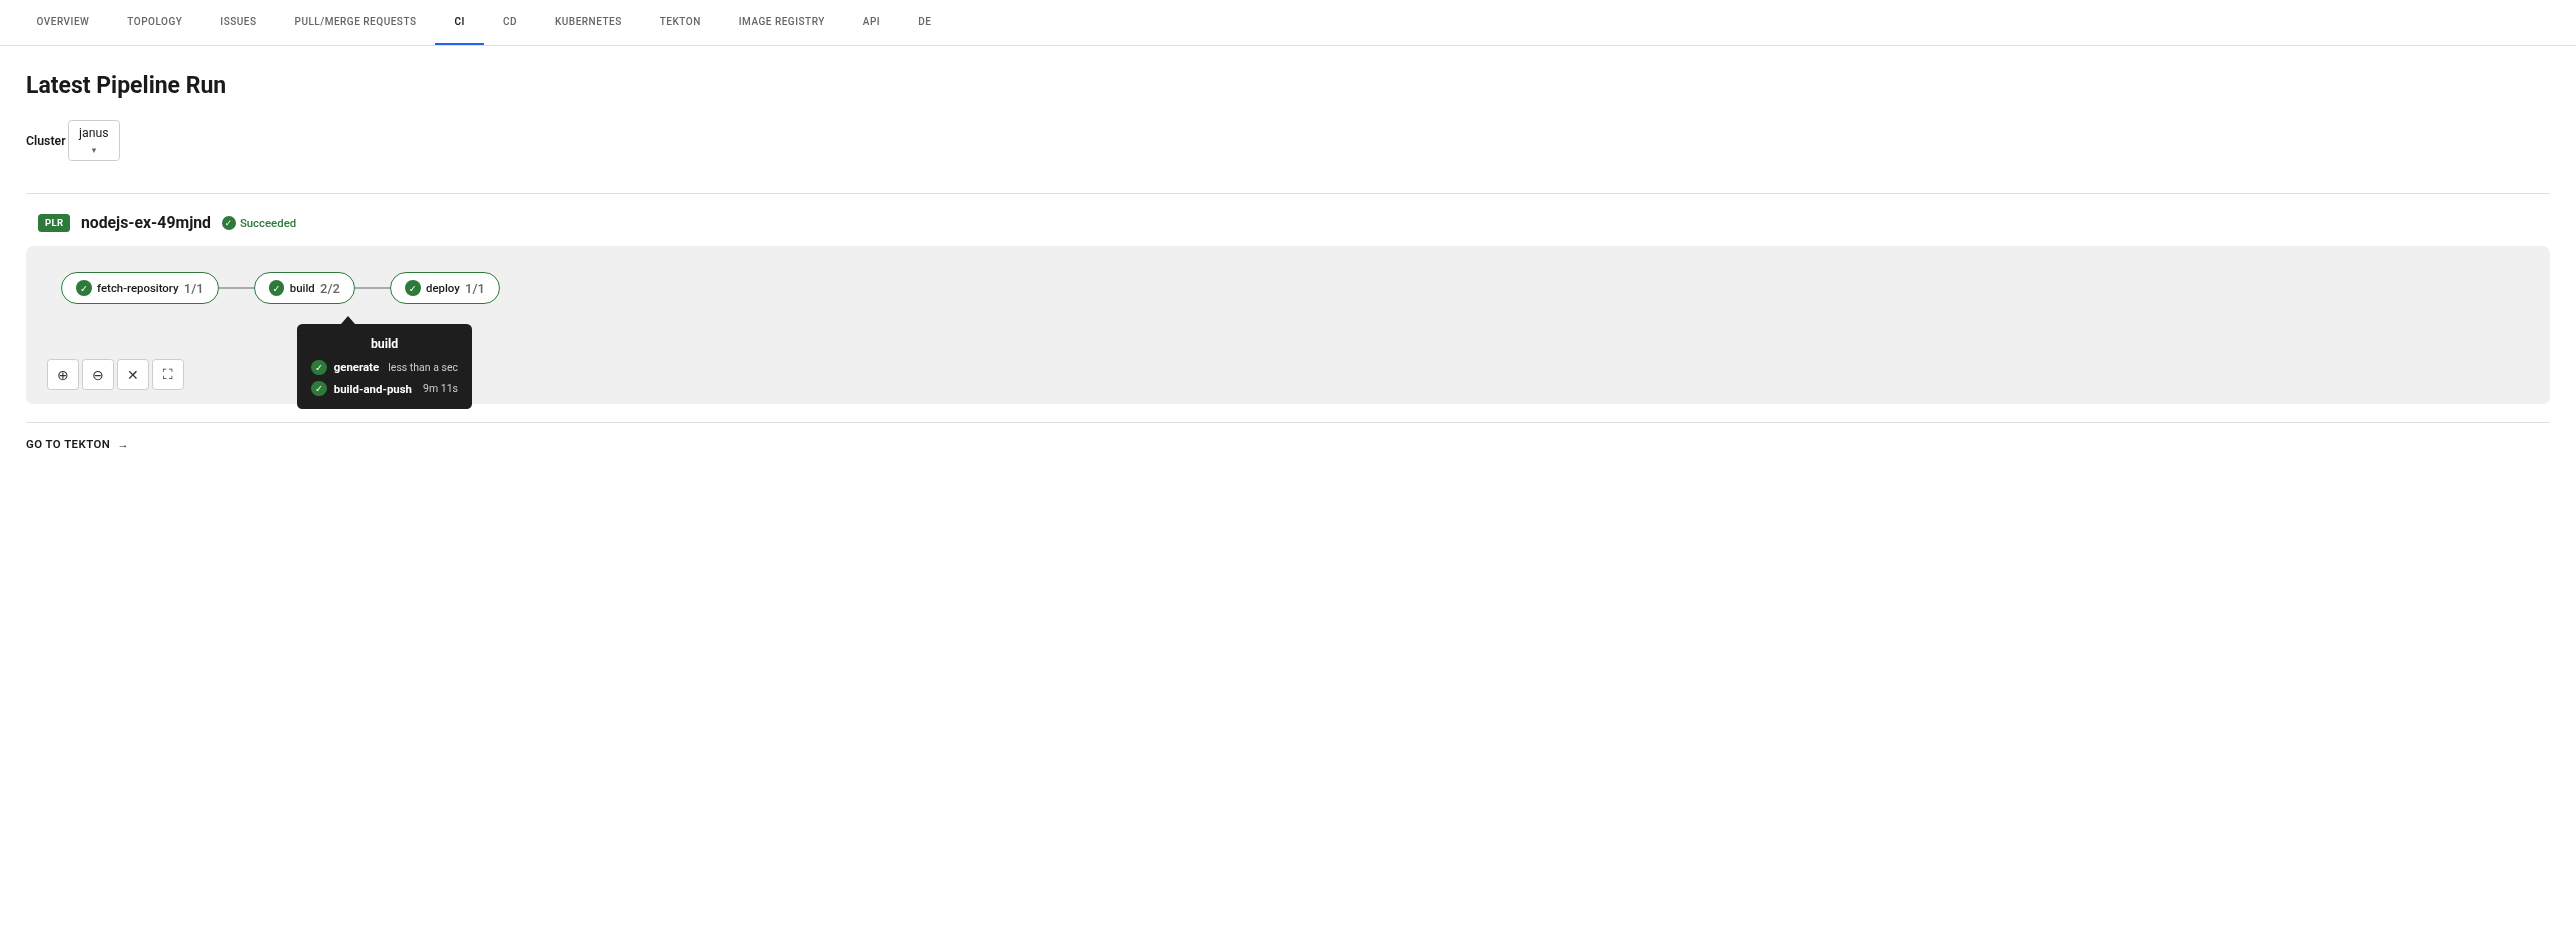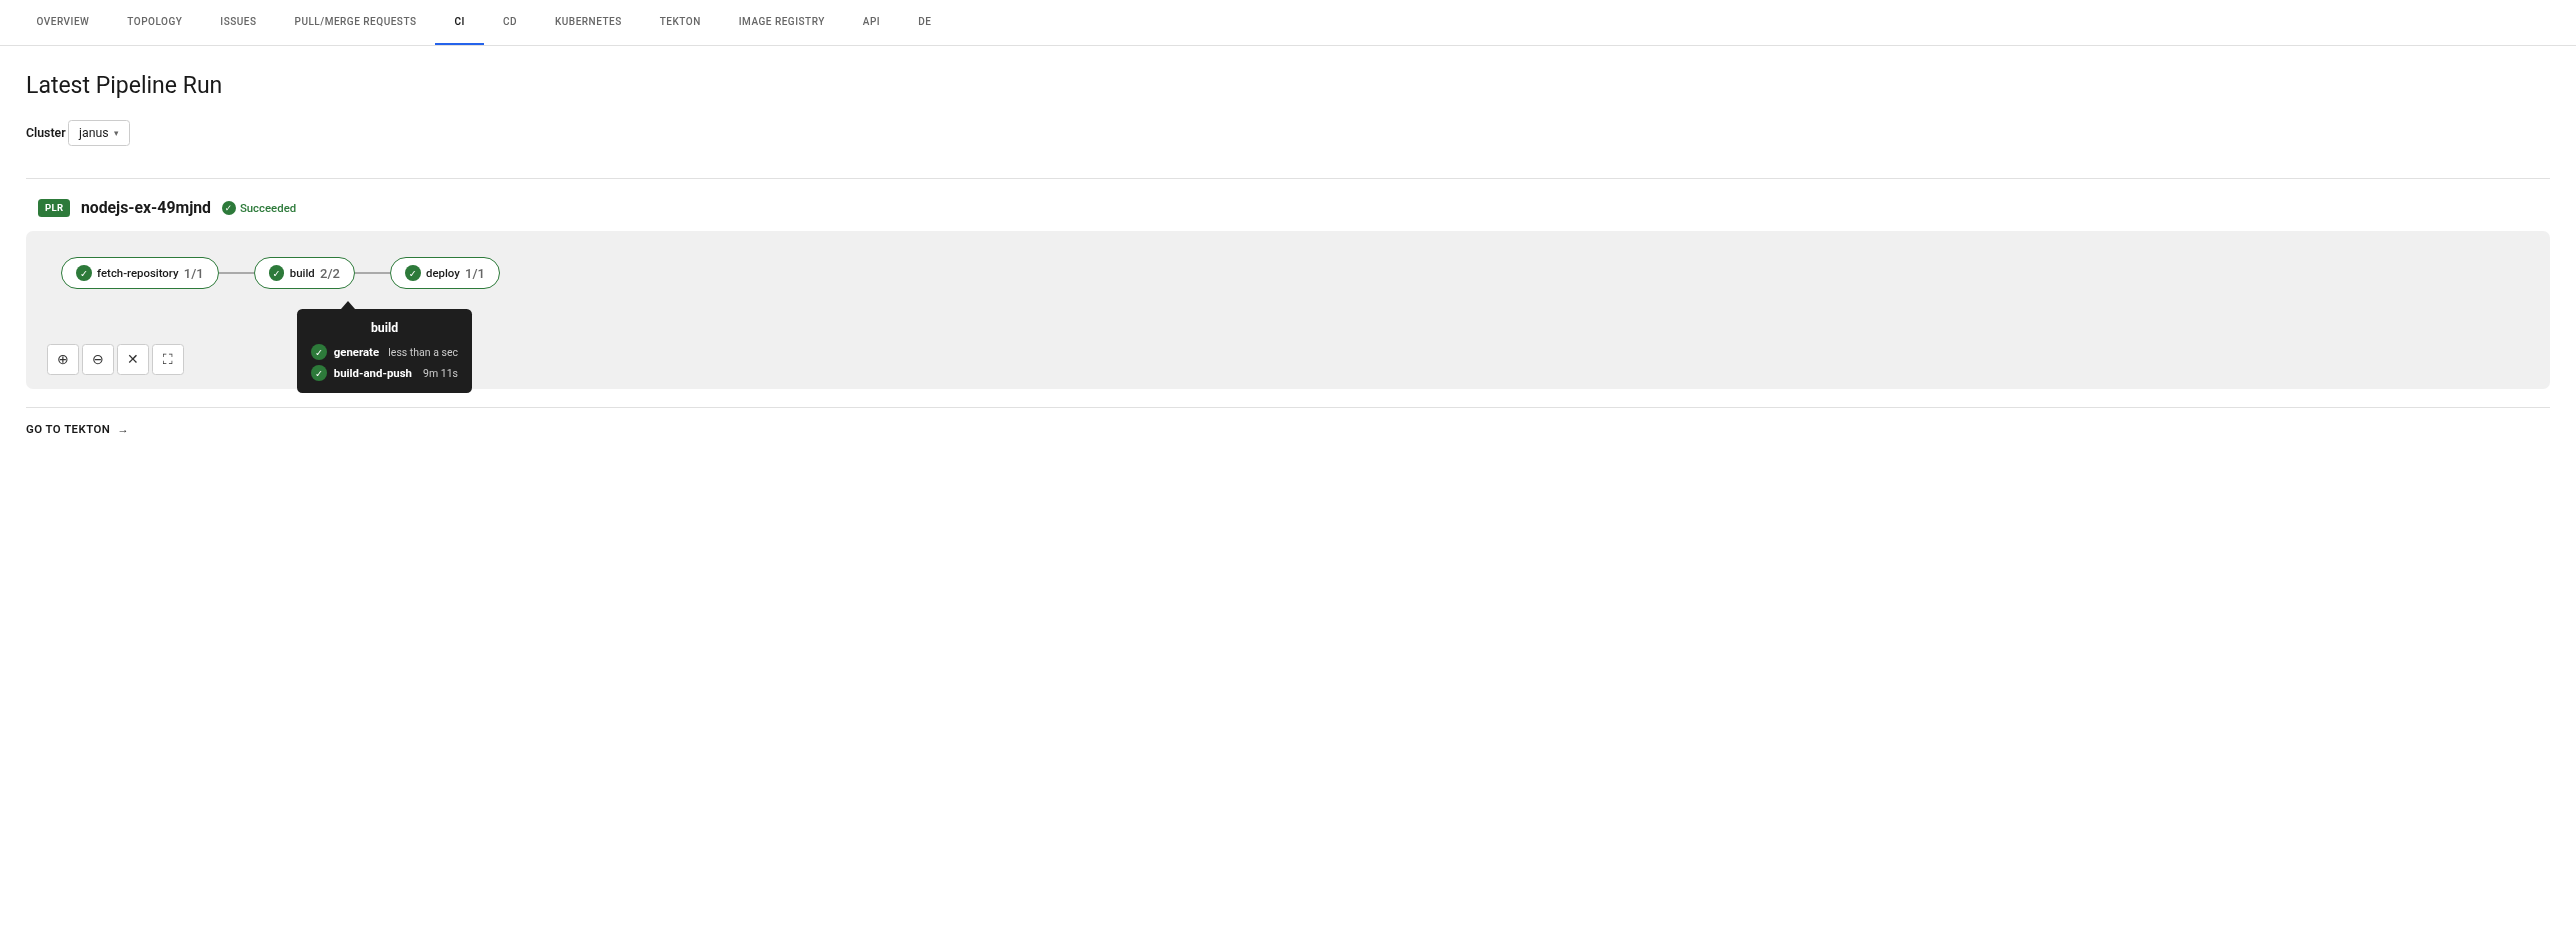--- a/index.html
+++ b/index.html
@@ -36,21 +36,21 @@
       font-weight: 600;
     }
 
     
     .main-content {
       padding: 26px 26px 0 26px;
     }
 
     .page-title {
       font-size: 23px;
-      font-weight: 400;
+      font-weight: 700;
       margin-bottom: 21px;
       color: #1a1a1a;
     }
 
     .cluster-row {
       display: flex;
       align-items: center;
       gap: 2px;
       margin-bottom: 32px;
     }
@@ -63,20 +63,21 @@
       display: flex;
       align-items: center;
       gap: 5.3px;
       border: 0.9px solid #ccc;
       border-radius: 3.5px;
       padding: 5.3px 10.5px;
       cursor: pointer;
       font-size: 12.3px;
       background: #fff;
       color: #1a1a1a;
+      flex-direction: column;
     }
     .cluster-select .chevron {
       font-size: 8.8px;
       color: #666;
     }
 
     
     .divider {
       border: none;
       border-top: 0.9px solid #e0e0e0;

